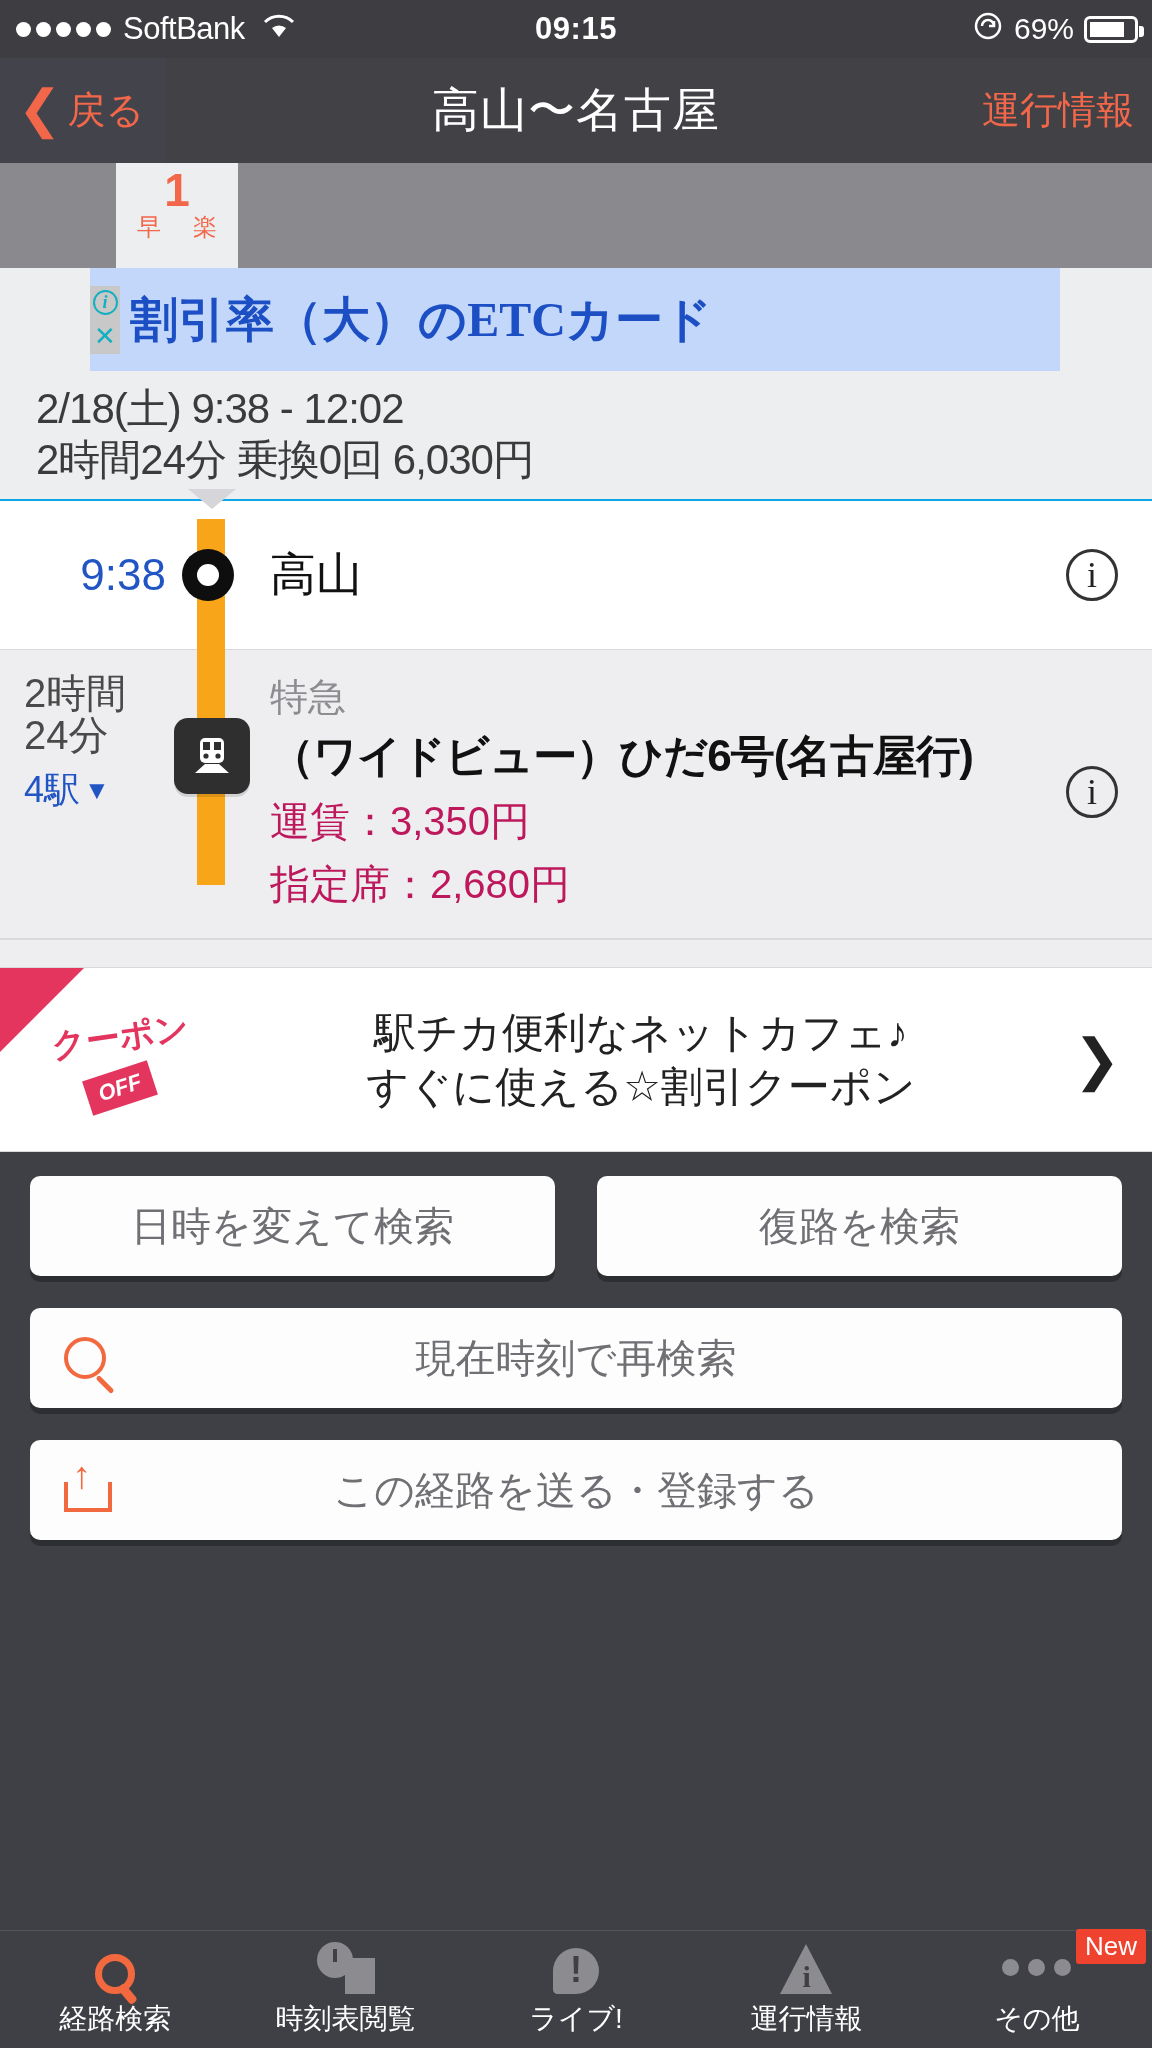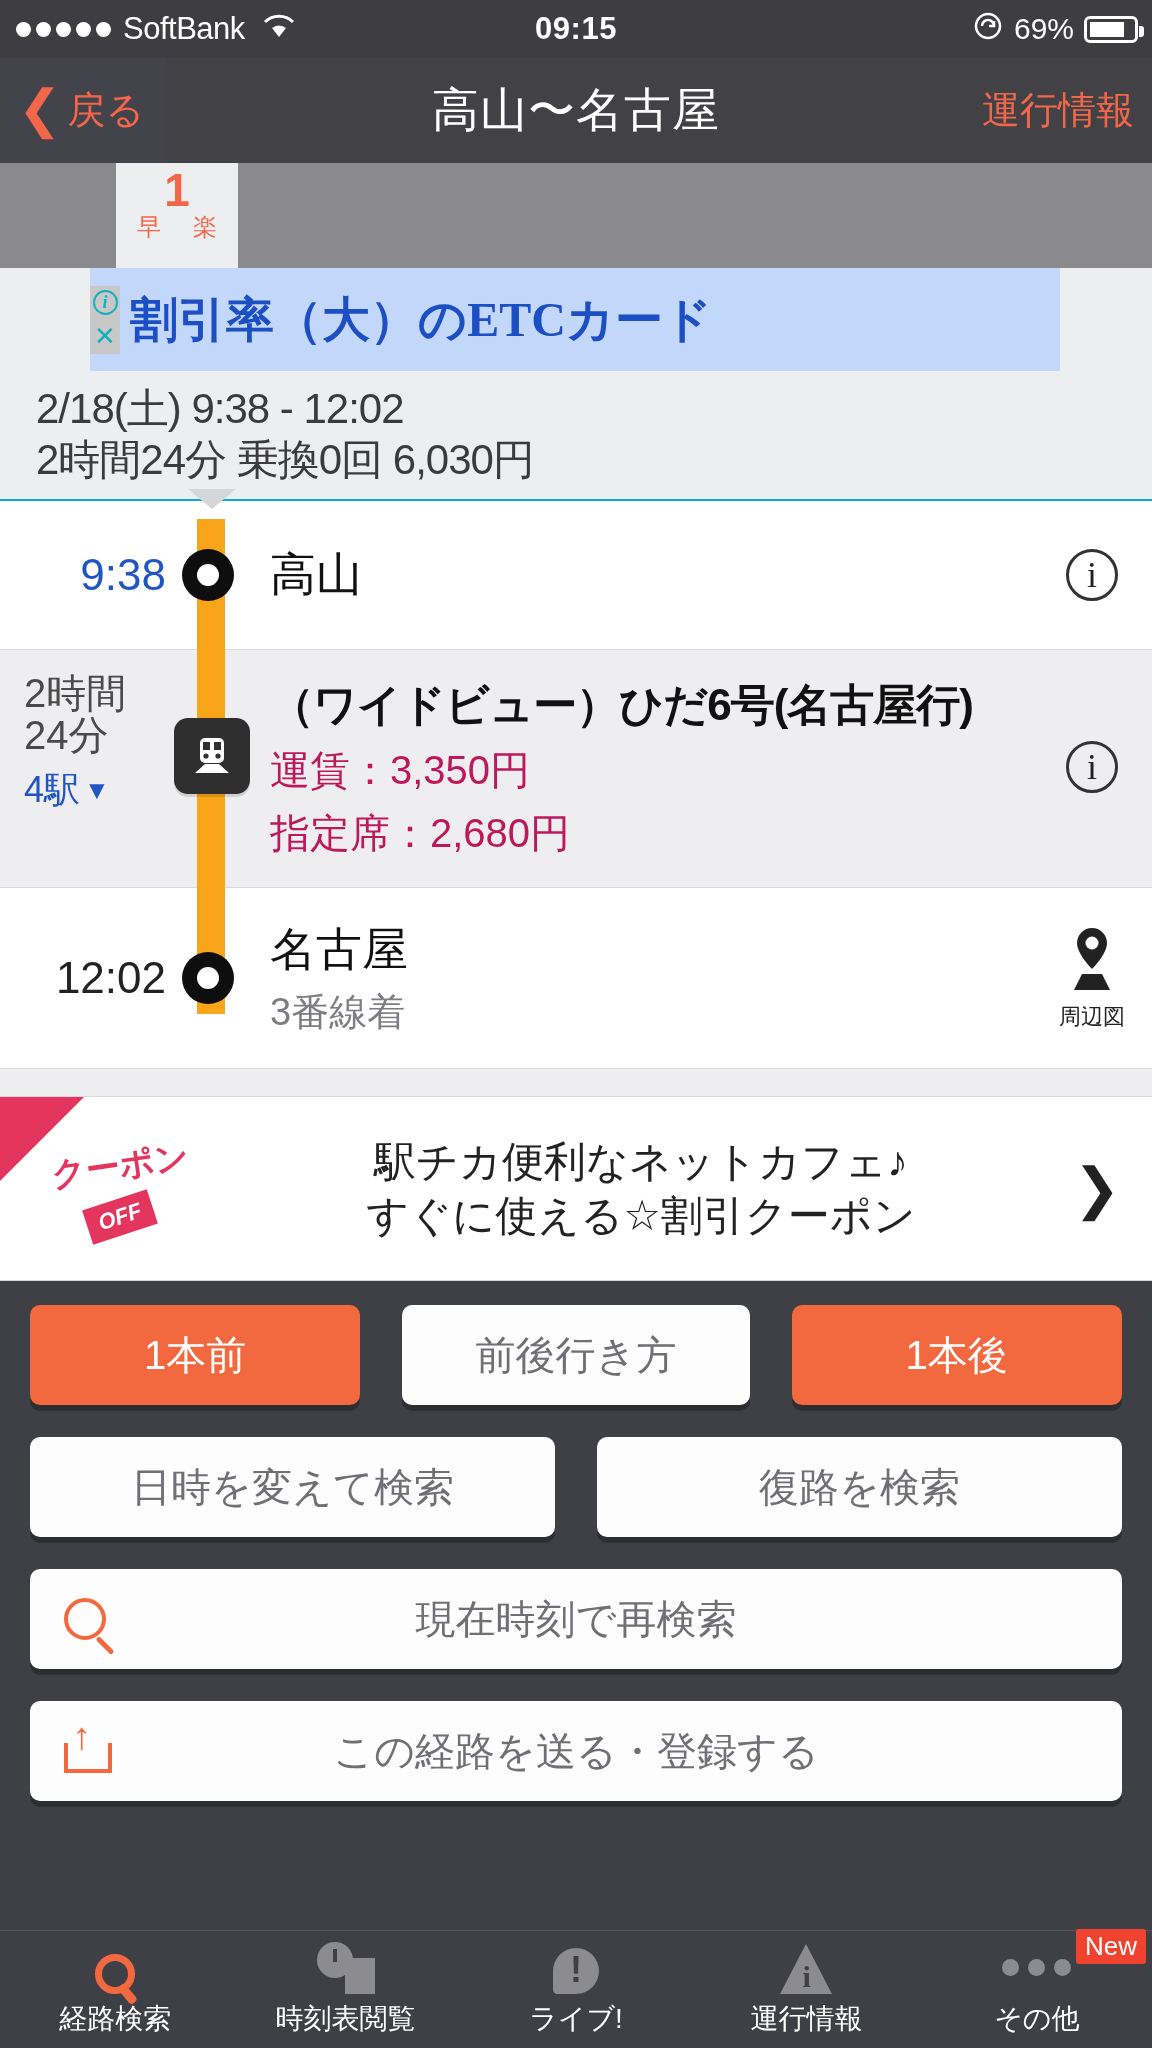--- a/index.html
+++ b/index.html
@@ -333,76 +333,48 @@
             <rect x="11" y="5" width="24" height="25" rx="5" fill="#fff"></rect>
             <rect x="14" y="9" width="7" height="8" fill="#2f2f2f"></rect>
             <rect x="25" y="9" width="7" height="8" fill="#2f2f2f"></rect>
             <circle cx="17" cy="23" r="2.6" fill="#2f2f2f"></circle>
             <circle cx="29" cy="23" r="2.6" fill="#2f2f2f"></circle>
             <path d="M6 40 L16 31 L30 31 L40 40 Z" fill="#fff"></path>
           </svg>
         </span>
       </div>
       <div class="col-main">
+        <div class="kind">特急</div>
         <div class="trainname">（ワイドビュー）ひだ6号(名古屋行)</div>
         <div class="fareline">運賃：3,350円</div>
         <div class="fareline">指定席：2,680円</div>
       </div>
       <div class="col-right">
         <span class="info-ic">i</span>
       </div>
     </div>
 
-    <div class="row stationrow" style="height:180px;">
-      <div class="col-time">
-        <span class="time-arr">12:02</span>
-      </div>
-      <div class="col-node">
-        <span class="node"></span>
-      </div>
-      <div class="col-main">
-        <div class="stname">名古屋</div>
-        <div class="stsub">3番線着</div>
-      </div>
-      <div class="col-right">
-        <div class="maprow">
-          <span>
-            <svg width="56" height="72" viewBox="0 0 56 72">
-              <path d="M28 4 a15 15 0 0 1 15 15 c0 11 -15 26 -15 26 S13 30 13 19 A15 15 0 0 1 28 4 Z" fill="#222"></path>
-              <circle cx="28" cy="19" r="6.5" fill="#fff"></circle>
-              <path d="M18 50 L38 50 L46 66 L10 66 Z" fill="#222"></path>
-            </svg>
-          </span>
-          <span class="maplabel">周辺図</span>
-        </div>
-      </div>
-    </div>
 
     <div class="spacer-thin"></div>
   </div>
 
   <div class="coupon">
     <div class="corner"></div>
     <div class="coupon-left">
       <div class="coupon-label">クーポン</div>
       <div class="offtag">OFF</div>
     </div>
     <div class="coupon-text">
       <div>駅チカ便利なネットカフェ♪</div>
       <div>すぐに使える☆割引クーポン</div>
     </div>
     <div class="coupon-arrow">❯</div>
   </div>
 
   <div class="actions">
-    <div class="btnrow r1">
-      <div class="btn orange">1本前</div>
-      <div class="btn white">前後行き方</div>
-      <div class="btn orange">1本後</div>
-    </div>
     <div class="btnrow r2">
       <div class="btn white">日時を変えて検索</div>
       <div class="btn white">復路を検索</div>
     </div>
     <div class="btnrow">
       <div class="btn white wide">
         <span class="lead-ic">
             <span class="searchglass"></span>
           </span>
         <span>現在時刻で再検索</span>

